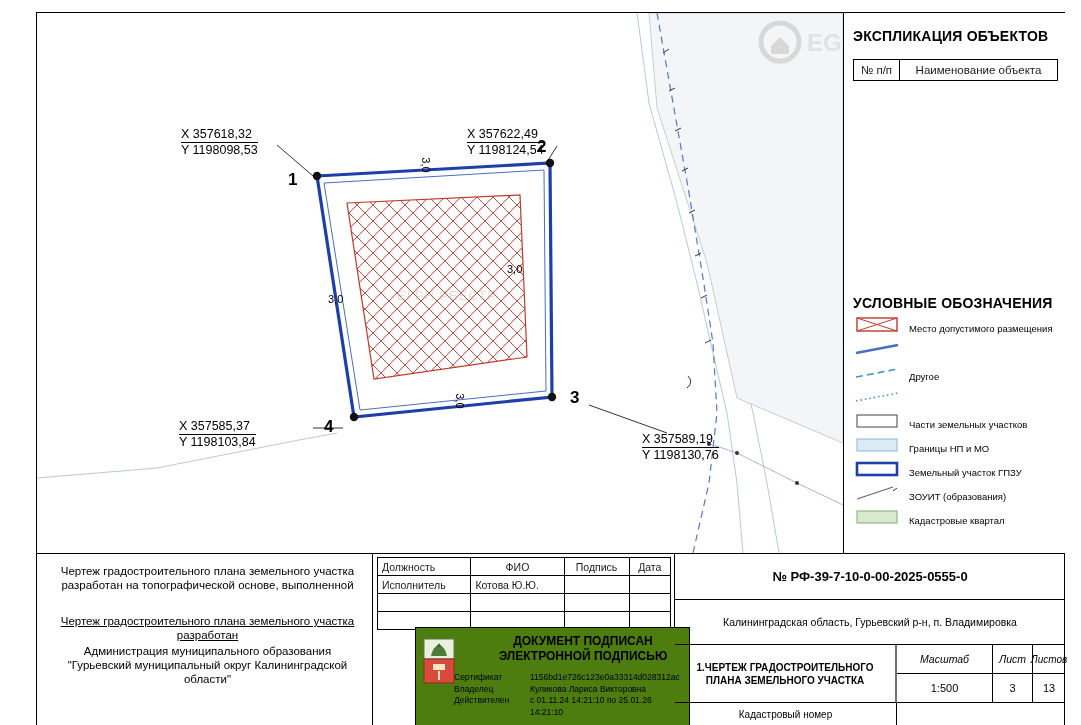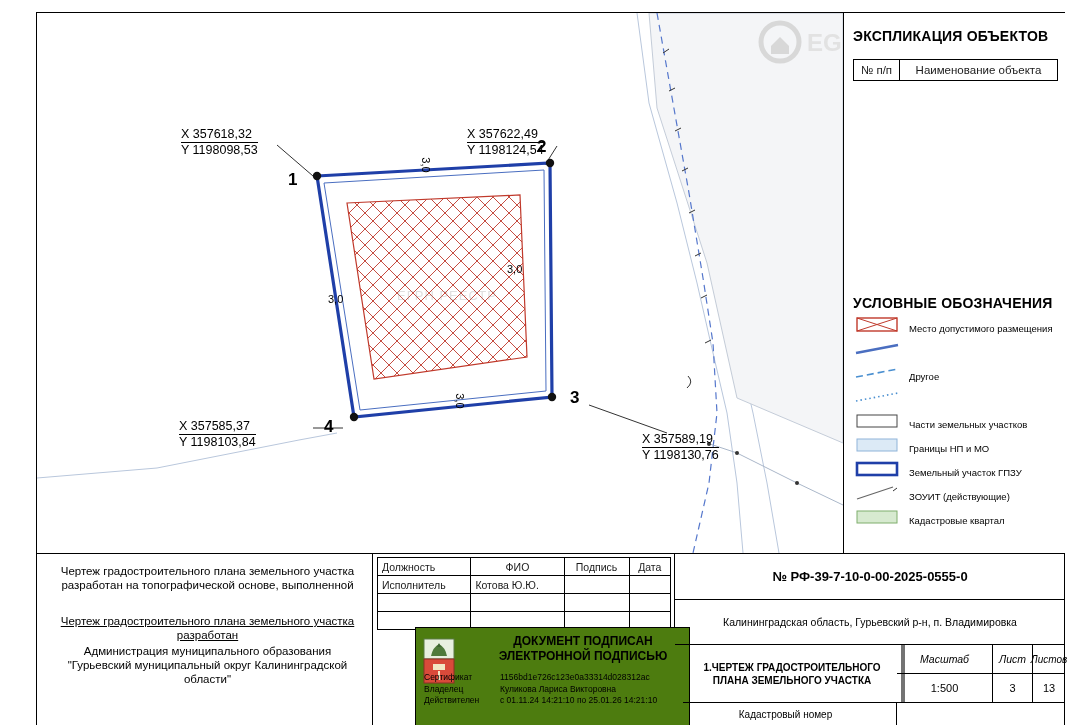--- a/index.html
+++ b/index.html
@@ -138,21 +138,21 @@
   .stamp-head {
     position: absolute; left: 62px; top: 6px; width: 210px;
     text-align: center;
     font-size: 12px; font-weight: bold; line-height: 15px; color: #000;
   }
   .stamp-lines {
     position: absolute; left: 8px; top: 44px; width: 262px;
     font-size: 8.5px; line-height: 11.5px; color: #000;
   }
   .stamp-lines .r { display: flex; }
-  .stamp-lines .k { width: 76px; flex: 0 0 76px; }
+  .stamp-lines .k { width: 76px; flex: 0 0 76px; margin-left: 30px; }
   .emblem {
     position: absolute; left: 7px; top: 10px; width: 32px; height: 46px;
   }
   .bl-right {
     position: absolute; left: 638px; top: 0; width: 390px; height: 172px;
   }
   .doc-no {
     position: absolute; left: 0; top: 0; width: 390px; height: 46px;
     border-bottom: 1px solid #000;
     display: flex; align-items: center; justify-content: center;
@@ -161,22 +161,22 @@
   .doc-addr {
     position: absolute; left: 0; top: 46px; width: 390px; height: 45px;
     border-bottom: 1px solid #000;
     display: flex; align-items: center; justify-content: center;
     font-size: 10.5px; color: #000; text-align: center;
   }
   .doc-grid {
     position: absolute; left: 0; top: 91px; width: 390px; height: 81px;
   }
   .dg-title {
-    position: absolute; left: 8px; top: 0; width: 222px; height: 58px;
-    border-right: 4px solid #737373; border-bottom: 1px solid #000;
+    position: absolute; left: 0; top: 0; width: 222px; height: 58px;
+    border-right: 2px solid #737373; border-bottom: 1px solid #000;
     display: flex; align-items: center; justify-content: center;
     text-align: center;
     font-size: 10px; font-weight: bold; line-height: 13px; color: #000;
     padding: 0 6px;
   }
   .dg-scale-h {
     position: absolute; left: 222px; top: 0; width: 96px; height: 29px;
     border-right: 1px solid #000; border-bottom: 1px solid #000;
     display: flex; align-items: center; justify-content: center;
     font-size: 10.5px; font-style: italic; color: #000;
@@ -389,21 +389,21 @@
         </div>
         <div class="legend-txt">Земельный участок ГПЗУ</div>
       </div>
       <div class="legend-row">
         <div class="legend-sym">
           <svg width="48" height="16">
               <path d="M4 14 L40 2" stroke="#666" stroke-width="1.3"></path>
               <path d="M40 6 l4 -3" stroke="#333" stroke-width="1"></path>
             </svg>
         </div>
-        <div class="legend-txt">ЗОУИТ (действующие)</div>
+        <div class="legend-txt">ЗОУИТ (образования)</div>
       </div>
       <div class="legend-row">
         <div class="legend-sym">
           <svg width="48" height="16">
               <rect x="4" y="2" width="40" height="12" fill="#d7ead0" stroke="#7fae6c" stroke-width="1"></rect>
             </svg>
         </div>
         <div class="legend-txt">Кадастровые квартал</div>
       </div>
     </div>

